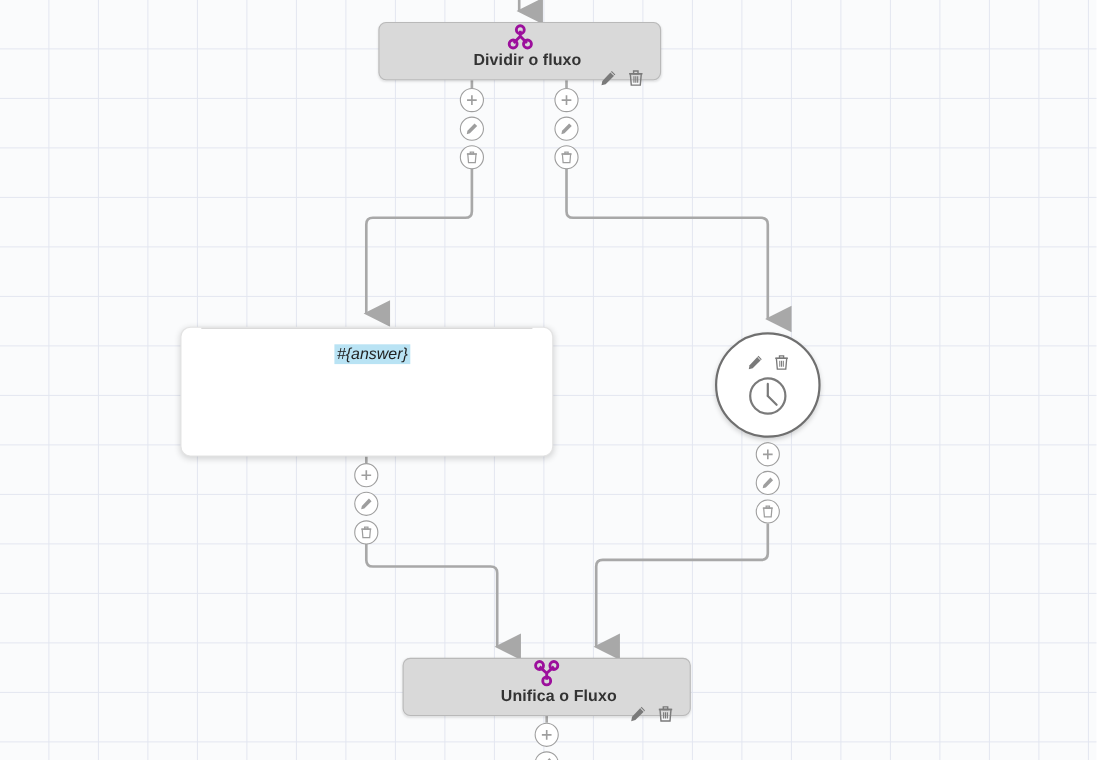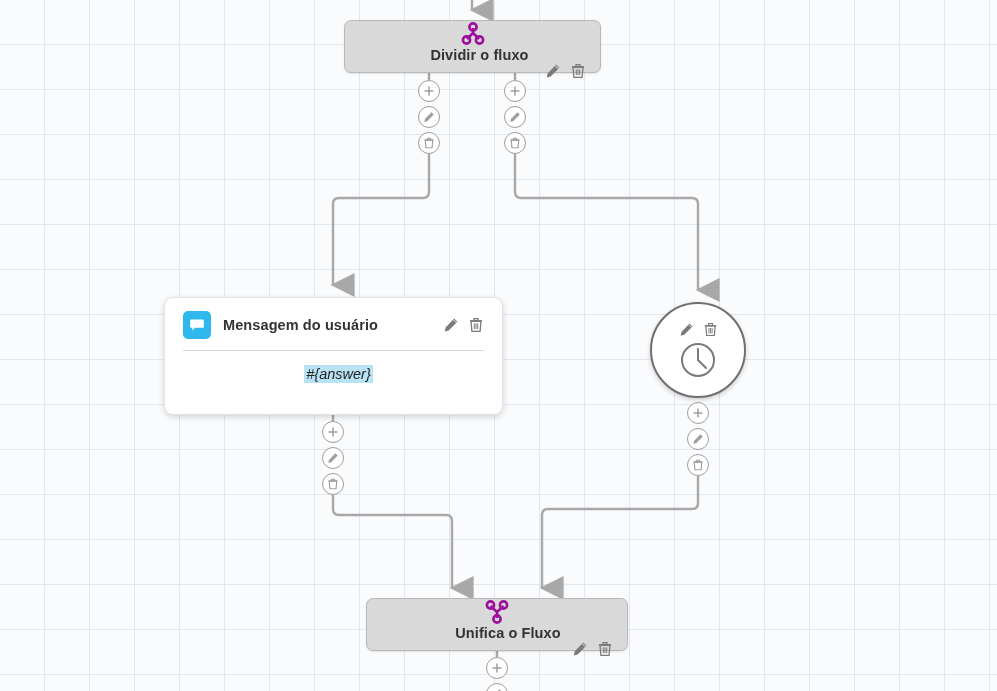--- a/index.html
+++ b/index.html
@@ -249,46 +249,20 @@
     <div class="round-btn">
       <svg width="12" height="12" viewBox="0 0 16 16">
         <path d="M3 4 L13 4 L12.1 14.4 L3.9 14.4 Z" fill="none" stroke="#9e9e9e" stroke-width="1.5"></path>
         <path d="M1.9 4 L14.1 4" stroke="#9e9e9e" stroke-width="1.6"></path>
         <path d="M6 1.6 L10 1.6 L10 4 L6 4 Z" fill="none" stroke="#9e9e9e" stroke-width="1.5"></path>
       </svg>
     </div>
   </div>
 
   <div class="node node-white" style="left:164px; top:297px; width:339px; height:118px;">
-    <div class="card-head">
-      <span class="icon-badge">
-        <svg width="18" height="18" viewBox="0 0 18 18">
-          <path d="M3 3.4 L15 3.4 Q15.8 3.4 15.8 4.2 L15.8 11 Q15.8 11.8 15 11.8
-                   L7.2 11.8 L4.2 14.6 L4.4 11.8 L3 11.8 Q2.2 11.8 2.2 11
-                   L2.2 4.2 Q2.2 3.4 3 3.4 Z" fill="#ffffff"></path>
-        </svg>
-      </span>
-      <span class="node-title">Mensagem do usuário</span>
-      <span class="tool-icons">
-        <span class="tool-icon">
-          <svg width="16" height="16" viewBox="0 0 16 16">
-            <path d="M11.2 1.6 L14.4 4.8 L5.6 13.6 L1.8 14.6 L2.6 10.6 Z" fill="#7a7a7a"></path>
-            <path d="M10.2 2.6 L13.4 5.8" stroke="#ffffff" stroke-width="0.9"></path>
-          </svg>
-        </span>
-        <span class="tool-icon">
-          <svg width="16" height="16" viewBox="0 0 16 16">
-            <path d="M3 4 L13 4 L12.1 14.4 L3.9 14.4 Z" fill="none" stroke="#7a7a7a" stroke-width="1.3"></path>
-            <path d="M1.9 4 L14.1 4" stroke="#7a7a7a" stroke-width="1.5"></path>
-            <path d="M6 1.6 L10 1.6 L10 4 L6 4 Z" fill="none" stroke="#7a7a7a" stroke-width="1.3"></path>
-            <path d="M6.3 6.4 L6.3 12.2 M8 6.4 L8 12.2 M9.7 6.4 L9.7 12.2" stroke="#7a7a7a" stroke-width="1"></path>
-          </svg>
-        </span>
-      </span>
-    </div>
     <div class="card-divider"></div>
     <div class="card-body">
       <span class="var-token">#{answer}</span>
     </div>
   </div>
 
   <div class="btn-stack" style="left:322px; top:421px;">
     <div class="round-btn">
       <svg width="12" height="12" viewBox="0 0 12 12">
         <path d="M6 1.6 L6 10.4 M1.6 6 L10.4 6" stroke="#9e9e9e" stroke-width="1.5"></path>

